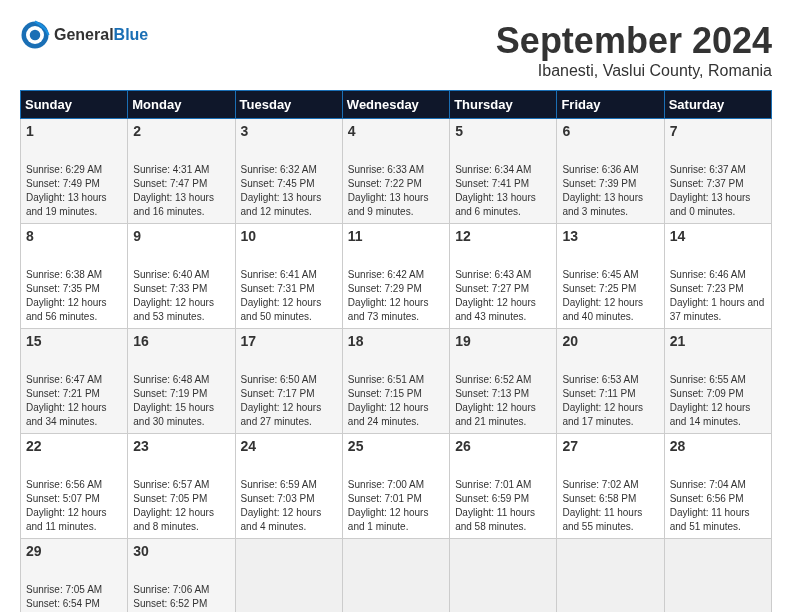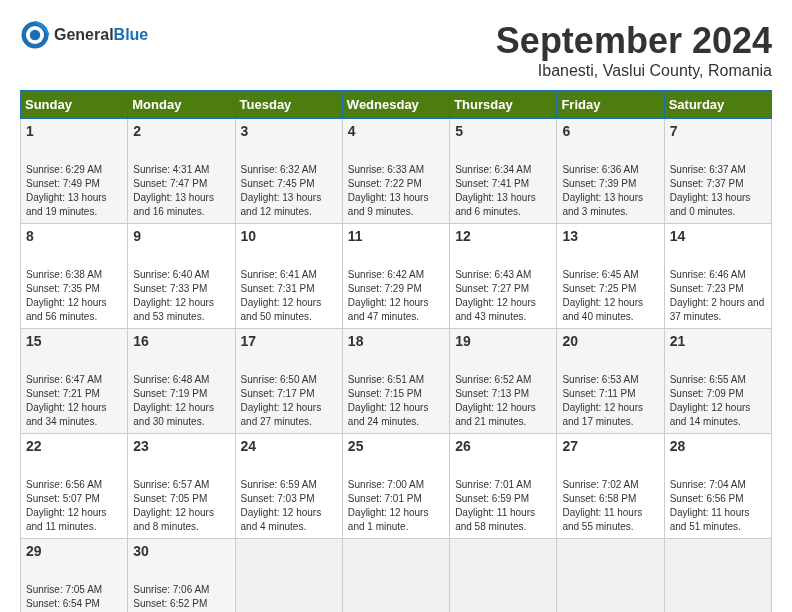--- a/index.html
+++ b/index.html
@@ -51,21 +51,21 @@
     .subtitle {
       font-size: 16px;
       color: #333;
     }
     table {
       width: 100%;
       border-collapse: collapse;
       table-layout: fixed;
     }
     thead th {
-      background: #4d7c0f;
+      background: #0f172a;
       color: #fff;
       font-size: 13px;
       font-weight: bold;
       padding: 6px 4px;
       text-align: left;
       border: 1px solid #1a6fb5;
     }
     tbody td {
       vertical-align: top;
       border: 1px solid #ccc;
@@ -210,21 +210,21 @@
           <div>Sunrise: 6:41 AM</div>
           <div>Sunset: 7:31 PM</div>
           <div>Daylight: 12 hours and 50 minutes.</div>
         </div>
       </td>
         <td>
         <span class="day-num">11</span>
         <div class="day-info">
           <div>Sunrise: 6:42 AM</div>
           <div>Sunset: 7:29 PM</div>
-          <div>Daylight: 12 hours and 47 minutes.</div>
+          <div>Daylight: 12 hours and 73 minutes.</div>
         </div>
       </td>
         <td>
         <span class="day-num">12</span>
         <div class="day-info">
           <div>Sunrise: 6:43 AM</div>
           <div>Sunset: 7:27 PM</div>
           <div>Daylight: 12 hours and 43 minutes.</div>
         </div>
       </td>
@@ -234,39 +234,39 @@
           <div>Sunrise: 6:45 AM</div>
           <div>Sunset: 7:25 PM</div>
           <div>Daylight: 12 hours and 40 minutes.</div>
         </div>
       </td>
         <td>
         <span class="day-num">14</span>
         <div class="day-info">
           <div>Sunrise: 6:46 AM</div>
           <div>Sunset: 7:23 PM</div>
-          <div>Daylight: 2 hours and 37 minutes.</div>
+          <div>Daylight: 1 hours and 37 minutes.</div>
         </div>
       </td>
       </tr>
       <tr>
         <td>
         <span class="day-num">15</span>
         <div class="day-info">
           <div>Sunrise: 6:47 AM</div>
           <div>Sunset: 7:21 PM</div>
           <div>Daylight: 12 hours and 34 minutes.</div>
         </div>
       </td>
         <td>
         <span class="day-num">16</span>
         <div class="day-info">
           <div>Sunrise: 6:48 AM</div>
           <div>Sunset: 7:19 PM</div>
-          <div>Daylight: 12 hours and 30 minutes.</div>
+          <div>Daylight: 15 hours and 30 minutes.</div>
         </div>
       </td>
         <td>
         <span class="day-num">17</span>
         <div class="day-info">
           <div>Sunrise: 6:50 AM</div>
           <div>Sunset: 7:17 PM</div>
           <div>Daylight: 12 hours and 27 minutes.</div>
         </div>
       </td>

